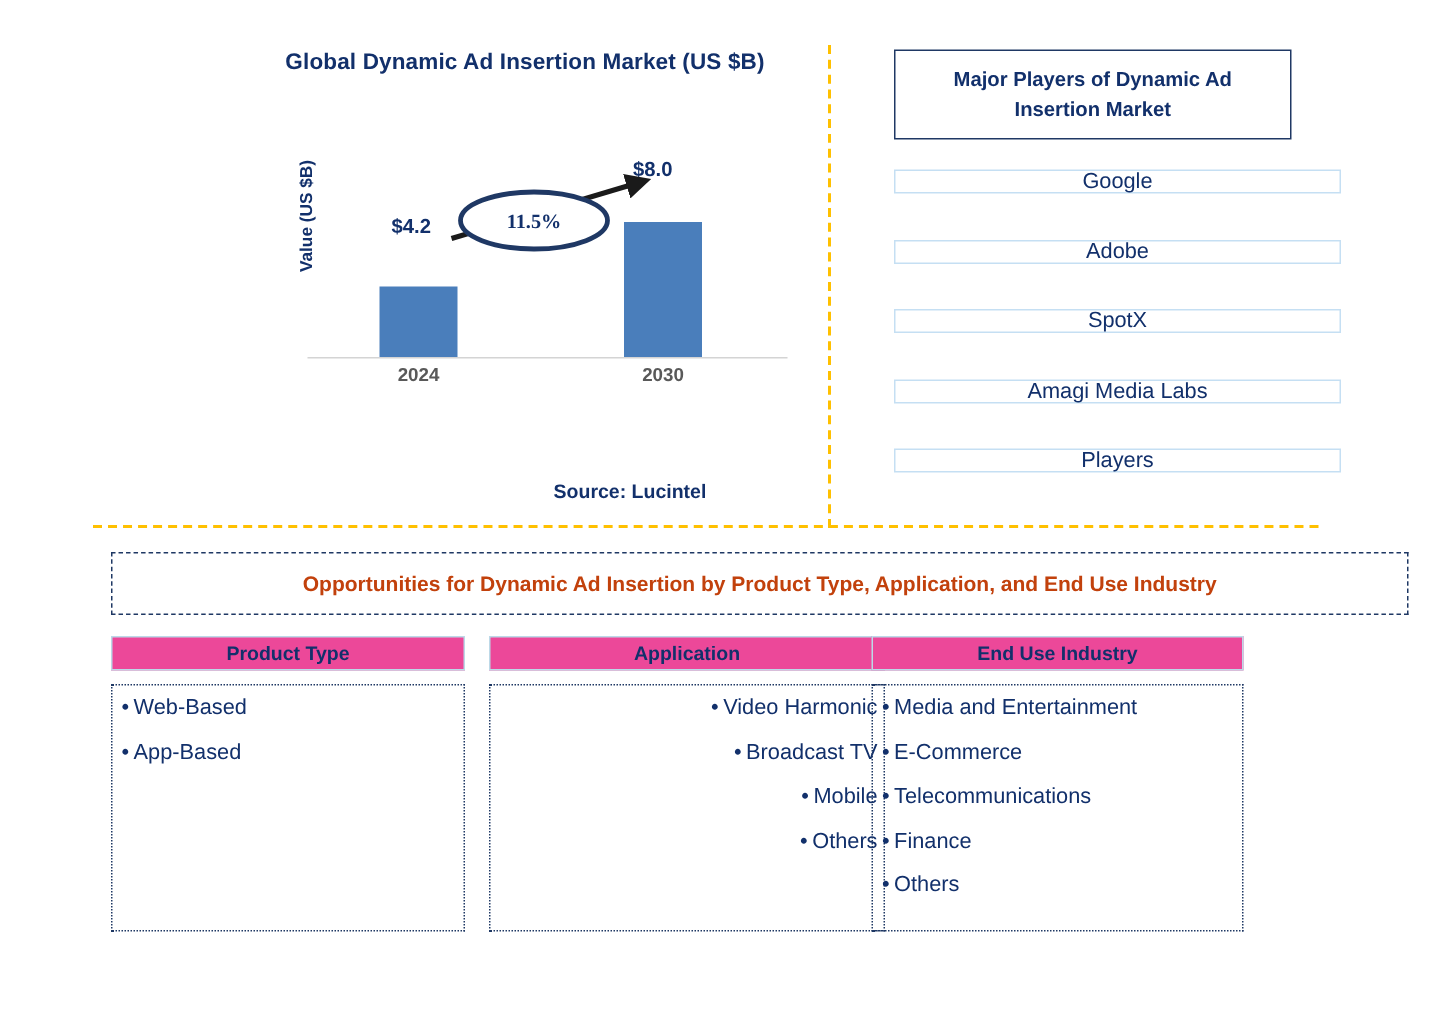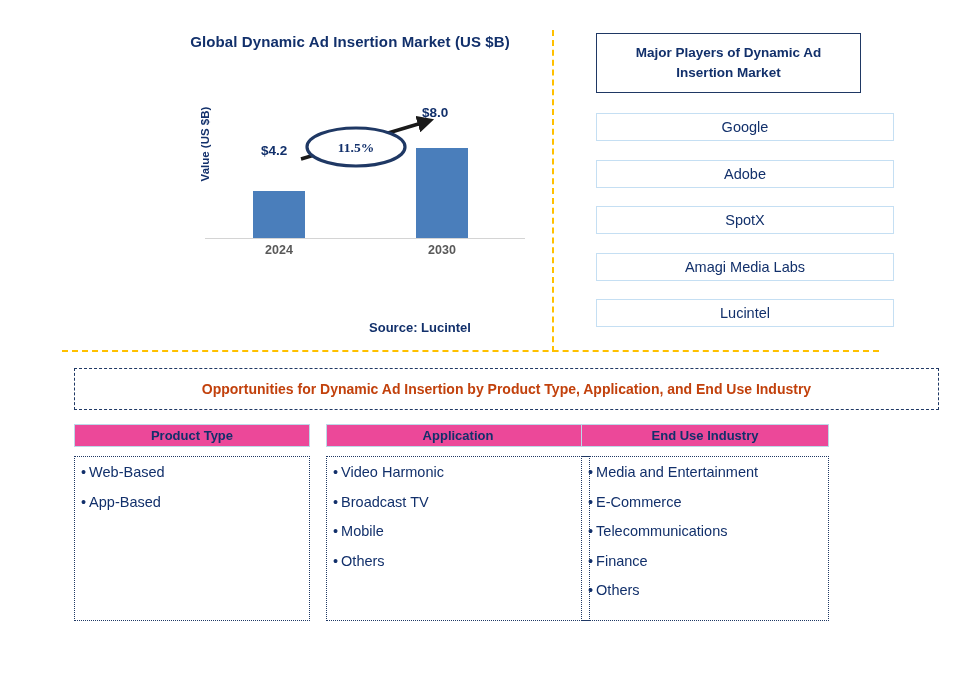--- a/index.html
+++ b/index.html
@@ -157,21 +157,21 @@
     font-size: 13.5px;
     font-weight: bold;
     color: #12306b;
     line-height: 1.45;
     padding: 0 18px;
   }
   .player-box {
     position: absolute;
     left: 596px;
     width: 298px;
-    height: 28px;
+    height: 16px;
     border: 1px solid #c5dff3;
     box-sizing: border-box;
     display: flex;
     align-items: center;
     justify-content: center;
     font-size: 14.5px;
     color: #12306b;
   }
   .pb0 { top: 113px; }
   .pb1 { top: 160px; }
@@ -213,21 +213,21 @@
   }
   .col-body {
     position: absolute;
     top: 456px;
     height: 165px;
     border: 1px dotted #1f3864;
     box-sizing: border-box;
     padding: 8px 4px 0 6px;
   }
   .c0 { left: 74px;  width: 236px; }
-  .c1 { left: 326px; width: 264px; }
+  .c1 { left: 326px; width: 264px; text-align: right; }
   .c2 { left: 581px; width: 248px; }
 
   .bullet {
     font-size: 14.5px;
     color: #12306b;
     line-height: 1.0;
     margin: 0 0 15px 0;
     white-space: nowrap;
   }
   .bullet .dot { margin-right: 3px; }
@@ -280,21 +280,21 @@
   <div class="player-box pb1">
     <span>Adobe</span>
   </div>
   <div class="player-box pb2">
     <span>SpotX</span>
   </div>
   <div class="player-box pb3">
     <span>Amagi Media Labs</span>
   </div>
   <div class="player-box pb4">
-    <span>Lucintel</span>
+    <span>Players</span>
   </div>
 
   <div class="opp-banner">Opportunities for Dynamic Ad Insertion by Product Type, Application, and End Use Industry</div>
 
   <div class="col-head c0">Product Type</div>
   <div class="col-head c1">Application</div>
   <div class="col-head c2">End Use Industry</div>
 
   <div class="col-body c0">
     <div class="bullet">

